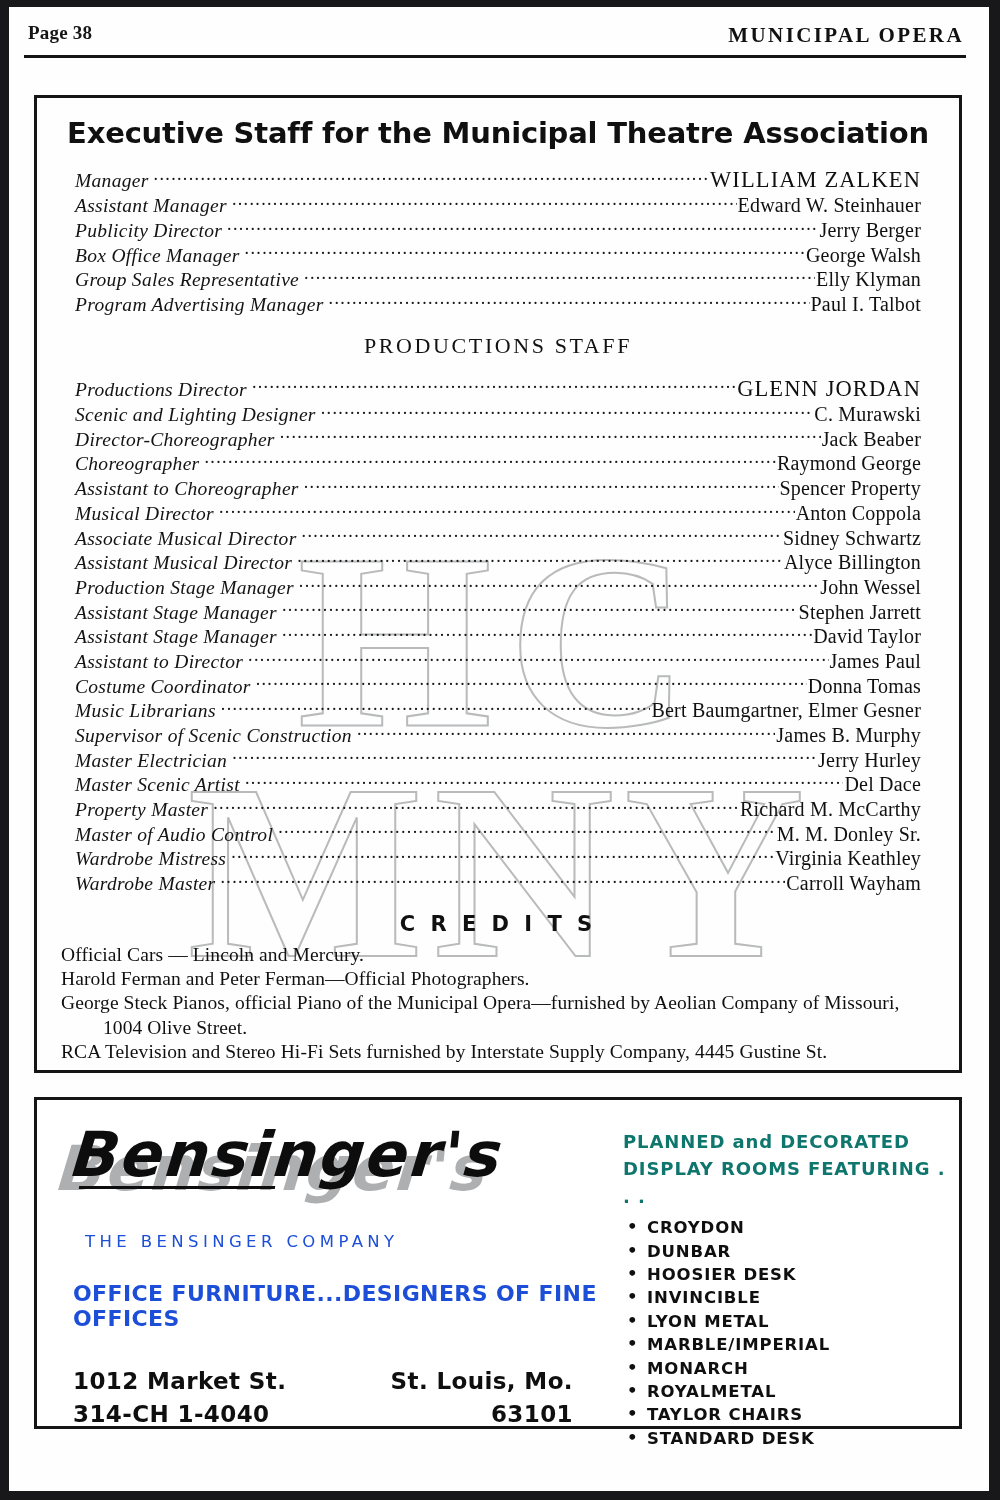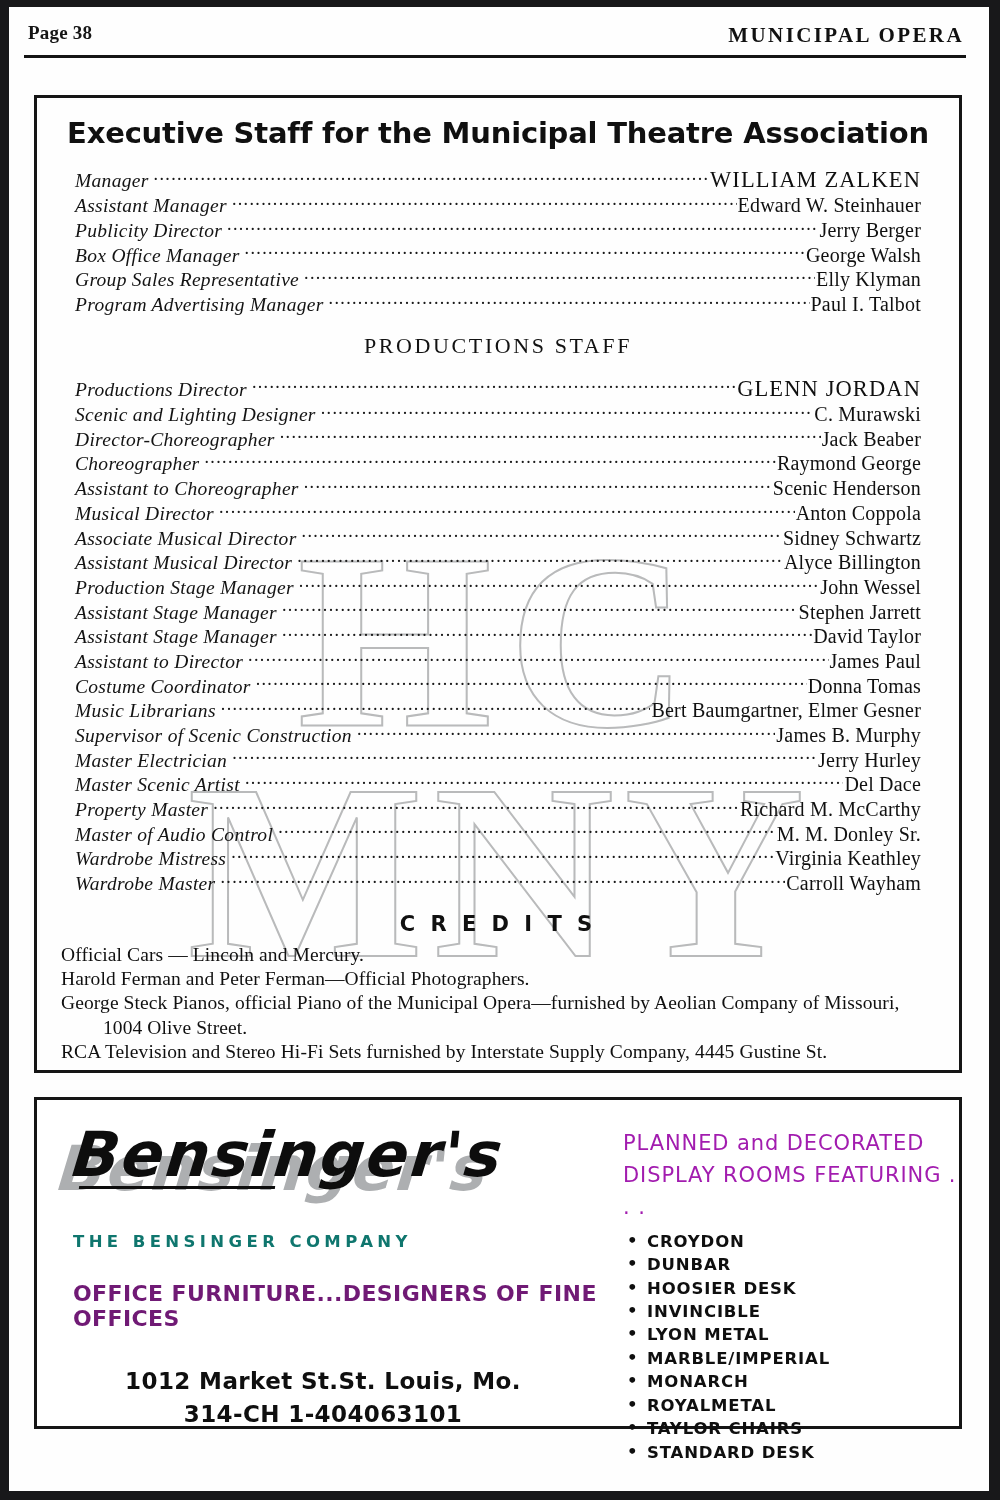--- a/index.html
+++ b/index.html
@@ -254,57 +254,57 @@
   .logo-underline {
     position: absolute;
     left: 6px; top: 74px;
     width: 196px; height: 3px;
     background: #0d0d0d;
     transform: skewX(-6deg);
   }
   #company-line {
     font-family: "DejaVu Sans", "Liberation Sans", sans-serif;
     font-size: 16.5px;
-    font-weight: bold;
+    font-weight: normal;
     letter-spacing: 4.4px;
-    color: #0f766e;
-    margin: 2px 0 0 36px;
+    color: #1d4ed8;
+    margin: 2px 0 0 48px;
   }
   #tagline {
     font-family: "DejaVu Sans", "Liberation Sans", sans-serif;
     font-size: 22px;
     font-weight: bold;
     letter-spacing: .4px;
-    color: #701a75;
+    color: #1d4ed8;
     margin: 30px 0 0 36px;
   }
   #address-grid {
     margin: 34px 0 0 36px;
     width: 500px;
     font-family: "DejaVu Sans", "Liberation Sans", sans-serif;
     font-size: 23px;
     font-weight: bold;
     color: #0f0f0f;
     letter-spacing: .4px;
   }
   .addr-row {
     display: flex;
-    justify-content: center;
+    justify-content: space-between;
     line-height: 1.42;
   }
   .addr-left  { flex: 0 0 auto; }
   .addr-right { flex: 0 0 auto; text-align: right; }
 
   
   .ad-head {
     font-family: "DejaVu Sans", "Liberation Sans", sans-serif;
-    font-size: 21px;
-    font-weight: normal;
+    font-size: 18px;
+    font-weight: bold;
     letter-spacing: .9px;
-    color: #a21caf;
+    color: #0f766e;
     line-height: 1.52;
   }
   .brand-list {
     list-style: none;
     margin: 6px 0 0 0;
     padding: 0;
   }
   .brand-list li {
     font-family: "DejaVu Sans", "Liberation Sans", sans-serif;
     font-size: 16.5px;
@@ -402,21 +402,21 @@
             <span class="staff-name">Jack Beaber</span>
           </div>
           <div class="staff-row">
             <span class="staff-role">Choreographer</span>
             <span class="staff-dots"></span>
             <span class="staff-name">Raymond George</span>
           </div>
           <div class="staff-row">
             <span class="staff-role">Assistant to Choreographer</span>
             <span class="staff-dots"></span>
-            <span class="staff-name">Scenic Henderson</span>
+            <span class="staff-name">Spencer Property</span>
           </div>
           <div class="staff-row">
             <span class="staff-role">Musical Director</span>
             <span class="staff-dots"></span>
             <span class="staff-name">Anton Coppola</span>
           </div>
           <div class="staff-row">
             <span class="staff-role">Associate Musical Director</span>
             <span class="staff-dots"></span>
             <span class="staff-name">Sidney Schwartz</span>

